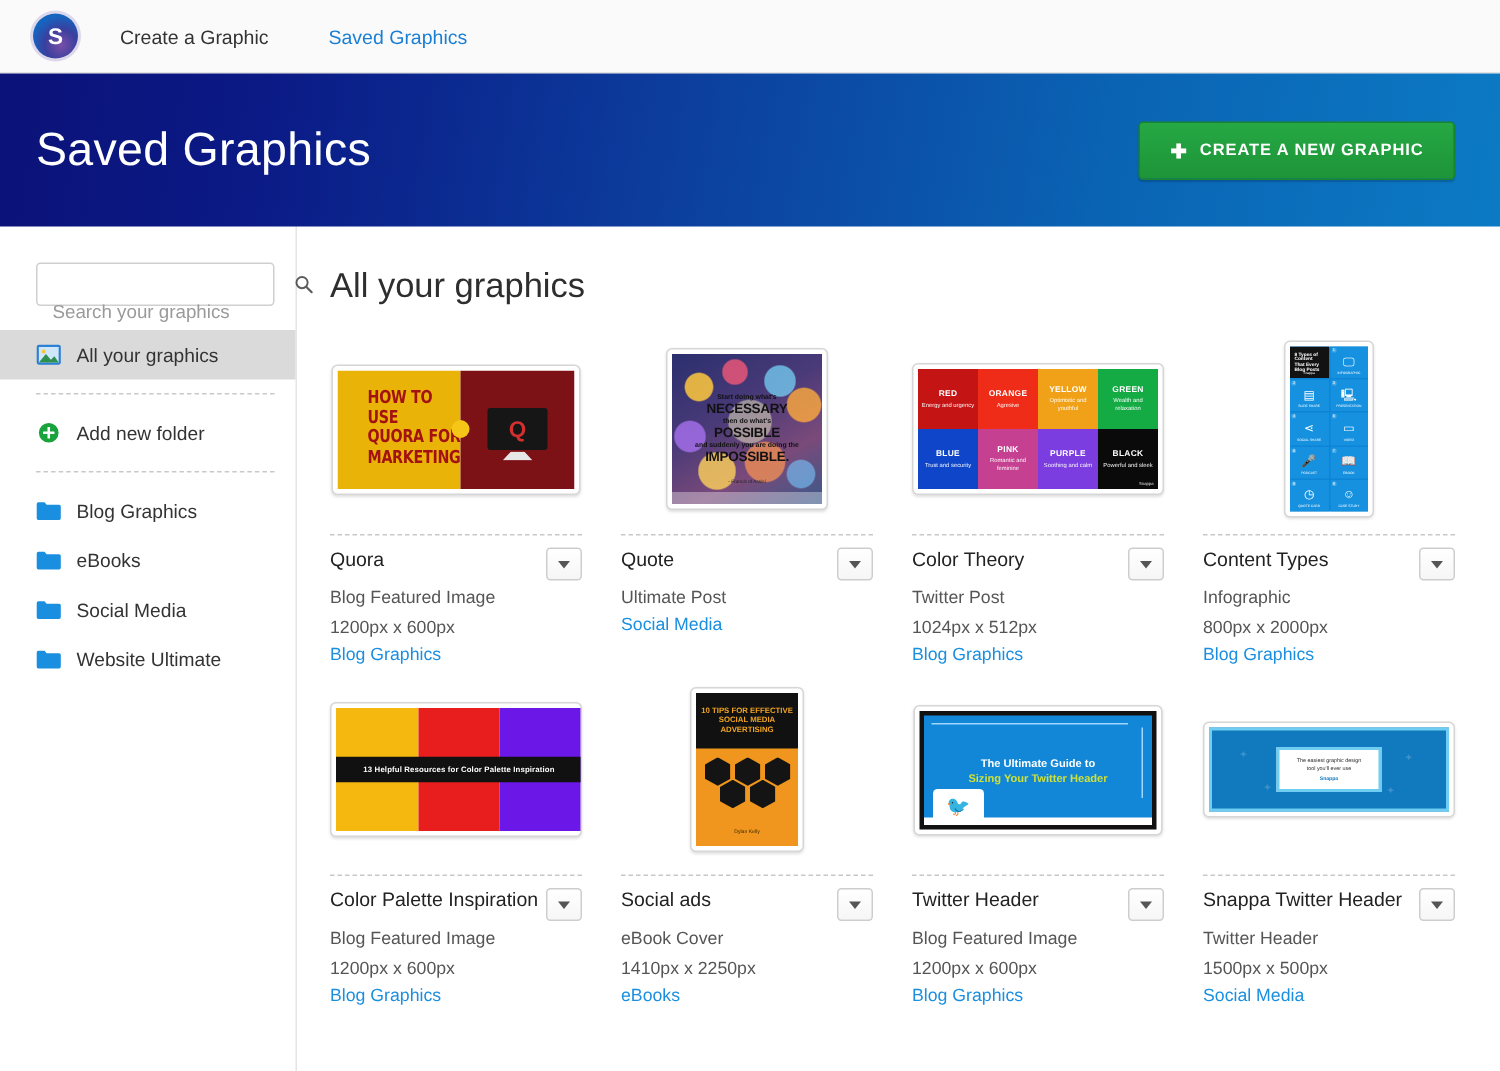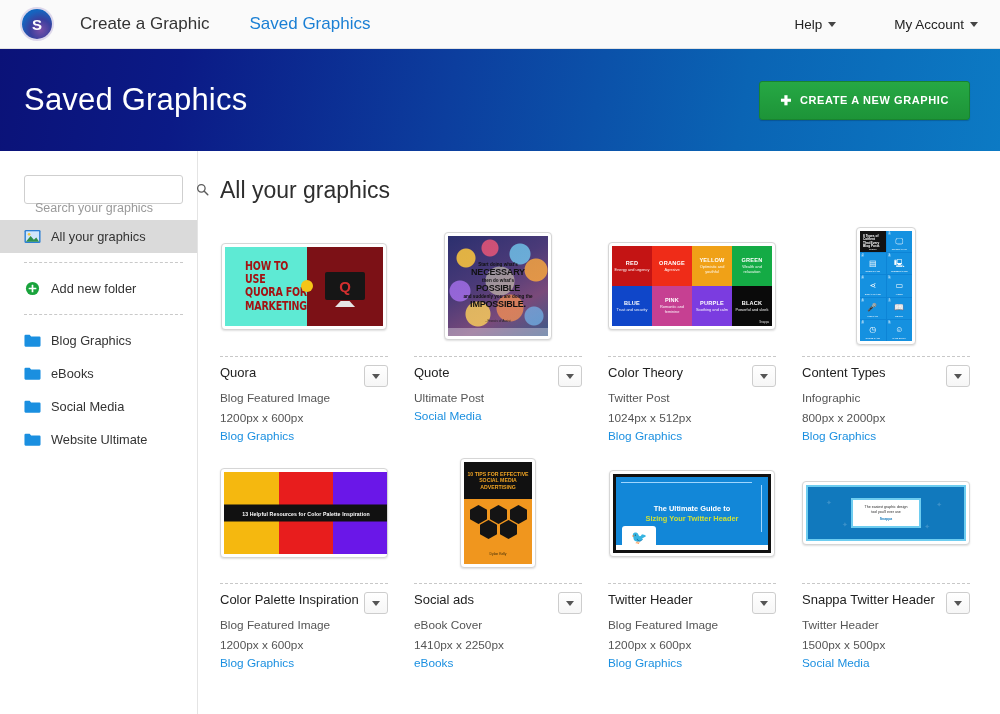--- a/index.html
+++ b/index.html
@@ -25,21 +25,21 @@
   .logo {
     width: 30px; height: 30px; border-radius: 50%;
     background: radial-gradient(circle at 62% 70%, #7a4fa8 0%, #3a3f9e 38%, #1565c0 70%, #0d62b5 100%);
     box-shadow: 0 0 0 2px rgba(120,90,180,.22);
     display: flex; align-items: center; justify-content: center;
     color: #fff; font-size: 15px; font-weight: bold;
     flex: 0 0 auto;
   }
   .nav-links { display: flex; align-items: center; margin-left: 28px; }
   .nav-link {
-    font-size: 17px; color: #333; text-decoration: none;
+    font-size: 13px; color: #333; text-decoration: none;
     margin-right: 40px; white-space: nowrap;
   }
   .nav-link.active { color: #1a7fd4; }
   .nav-right { margin-left: auto; display: flex; align-items: center; }
   .nav-right .nav-item {
     font-size: 13.5px; color: #222; margin-left: 58px;
     display: flex; align-items: center; white-space: nowrap;
   }
   .caret-dn {
     display: inline-block; margin-left: 6px;
@@ -172,21 +172,21 @@
     border-top: 5px solid #555;
     display: block;
   }
   .card-meta { font-size: 11.8px; color: #555; margin-top: 3px; line-height: 1.45; }
   .card-folder { font-size: 11.8px; color: #1a8fe0; margin-top: 2px; cursor: pointer; }
 
   
   
   .t-quora { width: 158px; height: 79px; display: flex; }
   .t-quora .left {
-    width: 52%; background: #5eead4; position: relative;
+    width: 52%; background: #eab308; position: relative;
     display: flex; align-items: center; justify-content: center; padding-left: 16px;
   }
   .t-quora .qtxt {
     color: #a31212; font-size: 9.5px; font-weight: bold; line-height: 1.12;
     font-family: "DejaVu Sans", sans-serif;
     text-align: left; transform: scaleY(1.25); letter-spacing: -.2px;
     padding-left: 4px;
   }
   .t-quora .right {
     flex: 1; background: #7c1116; position: relative;
@@ -338,30 +338,20 @@
 <body>
 
 <div class="topnav">
   <div class="logo">
     <span>S</span>
   </div>
   <div class="nav-links">
     <a class="nav-link" href="#">Create a Graphic</a>
     <a class="nav-link active" href="#">Saved Graphics</a>
   </div>
-  <div class="nav-right">
-    <div class="nav-item">
-      <span>Help</span>
-      <i class="caret-dn"></i>
-    </div>
-    <div class="nav-item">
-      <span>My Account</span>
-      <i class="caret-dn"></i>
-    </div>
-  </div>
 </div>
 
 <div class="hero">
   <h1 class="hero-title">Saved Graphics</h1>
   <button class="hero-btn">
     <span class="plus">✚</span>
     <span>CREATE A NEW GRAPHIC</span>
   </button>
 </div>
 

